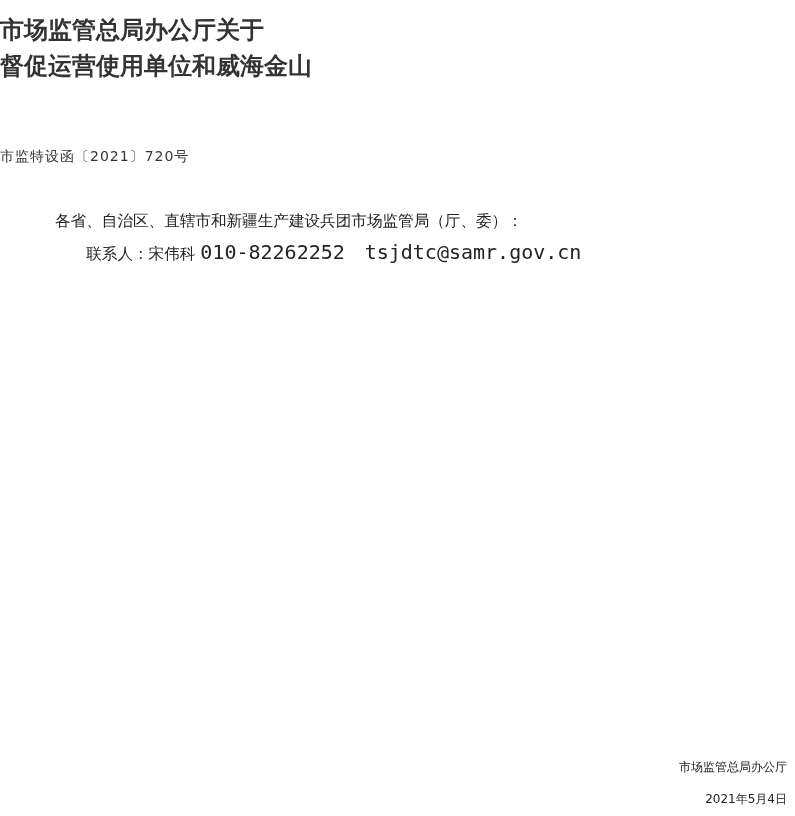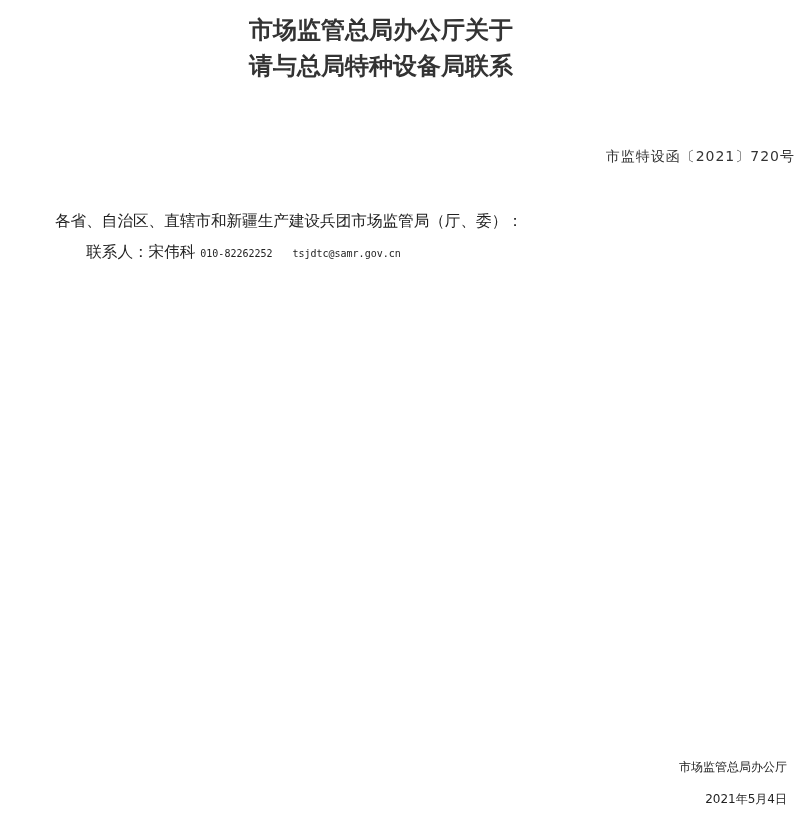--- a/index.html
+++ b/index.html
@@ -1,49 +1,49 @@
 <!DOCTYPE html>
 <html><head>
   <meta charset="utf-8">
   <style>
     html, body { margin: 0; padding: 0; background: #ffffff; }
     body {
       width: 795px; height: 816px; overflow: hidden; position: relative;
       font-family: "DejaVu Sans", sans-serif; color: #222222;
     }
     .title {
-      position: absolute; left: 0; width: 762px; text-align: center;
+      position: absolute; left: 0; width: 762px; text-align: left;
       font-family: Liberation Sans, sans-serif; font-weight: bold;
       font-size: 24px; color: #333333; line-height: 36px; margin: 0;
     }
     .title span { display: block; }
     .docno {
-      position: absolute; top: 148px; left: 0; width: 795px; text-align: right;
+      position: absolute; top: 148px; left: 0; width: 795px; text-align: left;
       font-size: 14px; color: #333333; letter-spacing: 1px;
     }
     .body-text {
       position: absolute; left: 8px; top: 206px; width: 782px;
       font-size: 15.6px; line-height: 30.5px; color: #222222;
       text-align: justify;
       margin-left: 47px;
     }
     .body-text p { margin: 0; }
     .indent { text-indent: 2em; }
-    .contact .mono { font-family: "DejaVu Sans Mono", monospace; font-size: 10px; }
+    .contact .mono { font-family: "DejaVu Sans Mono", monospace; font-size: 20px; }
     .signature {
       position: absolute; right: 8px; text-align: right;
       font-size: 12px; color: #222222; line-height: 30px;
     }
   </style>
 </head>
 <body>
 
 <h1 class="title" style="top:12px;">
   <span>市场监管总局办公厅关于</span>
-  <span>请与总局特种设备局联系</span>
+  <span>督促运营使用单位和威海金山</span>
 </h1>
 
 <div class="docno">市监特设函〔2021〕720号</div>
 
 <div class="body-text">
   <p>各省、自治区、直辖市和新疆生产建设兵团市场监管局（厅、委）：</p>
   <p class="indent contact">
     <span>联系人：宋伟科</span>
     <span class="mono">010-82262252</span>&nbsp;&nbsp;&nbsp;
     <span class="mono">tsjdtc@samr.gov.cn</span>

